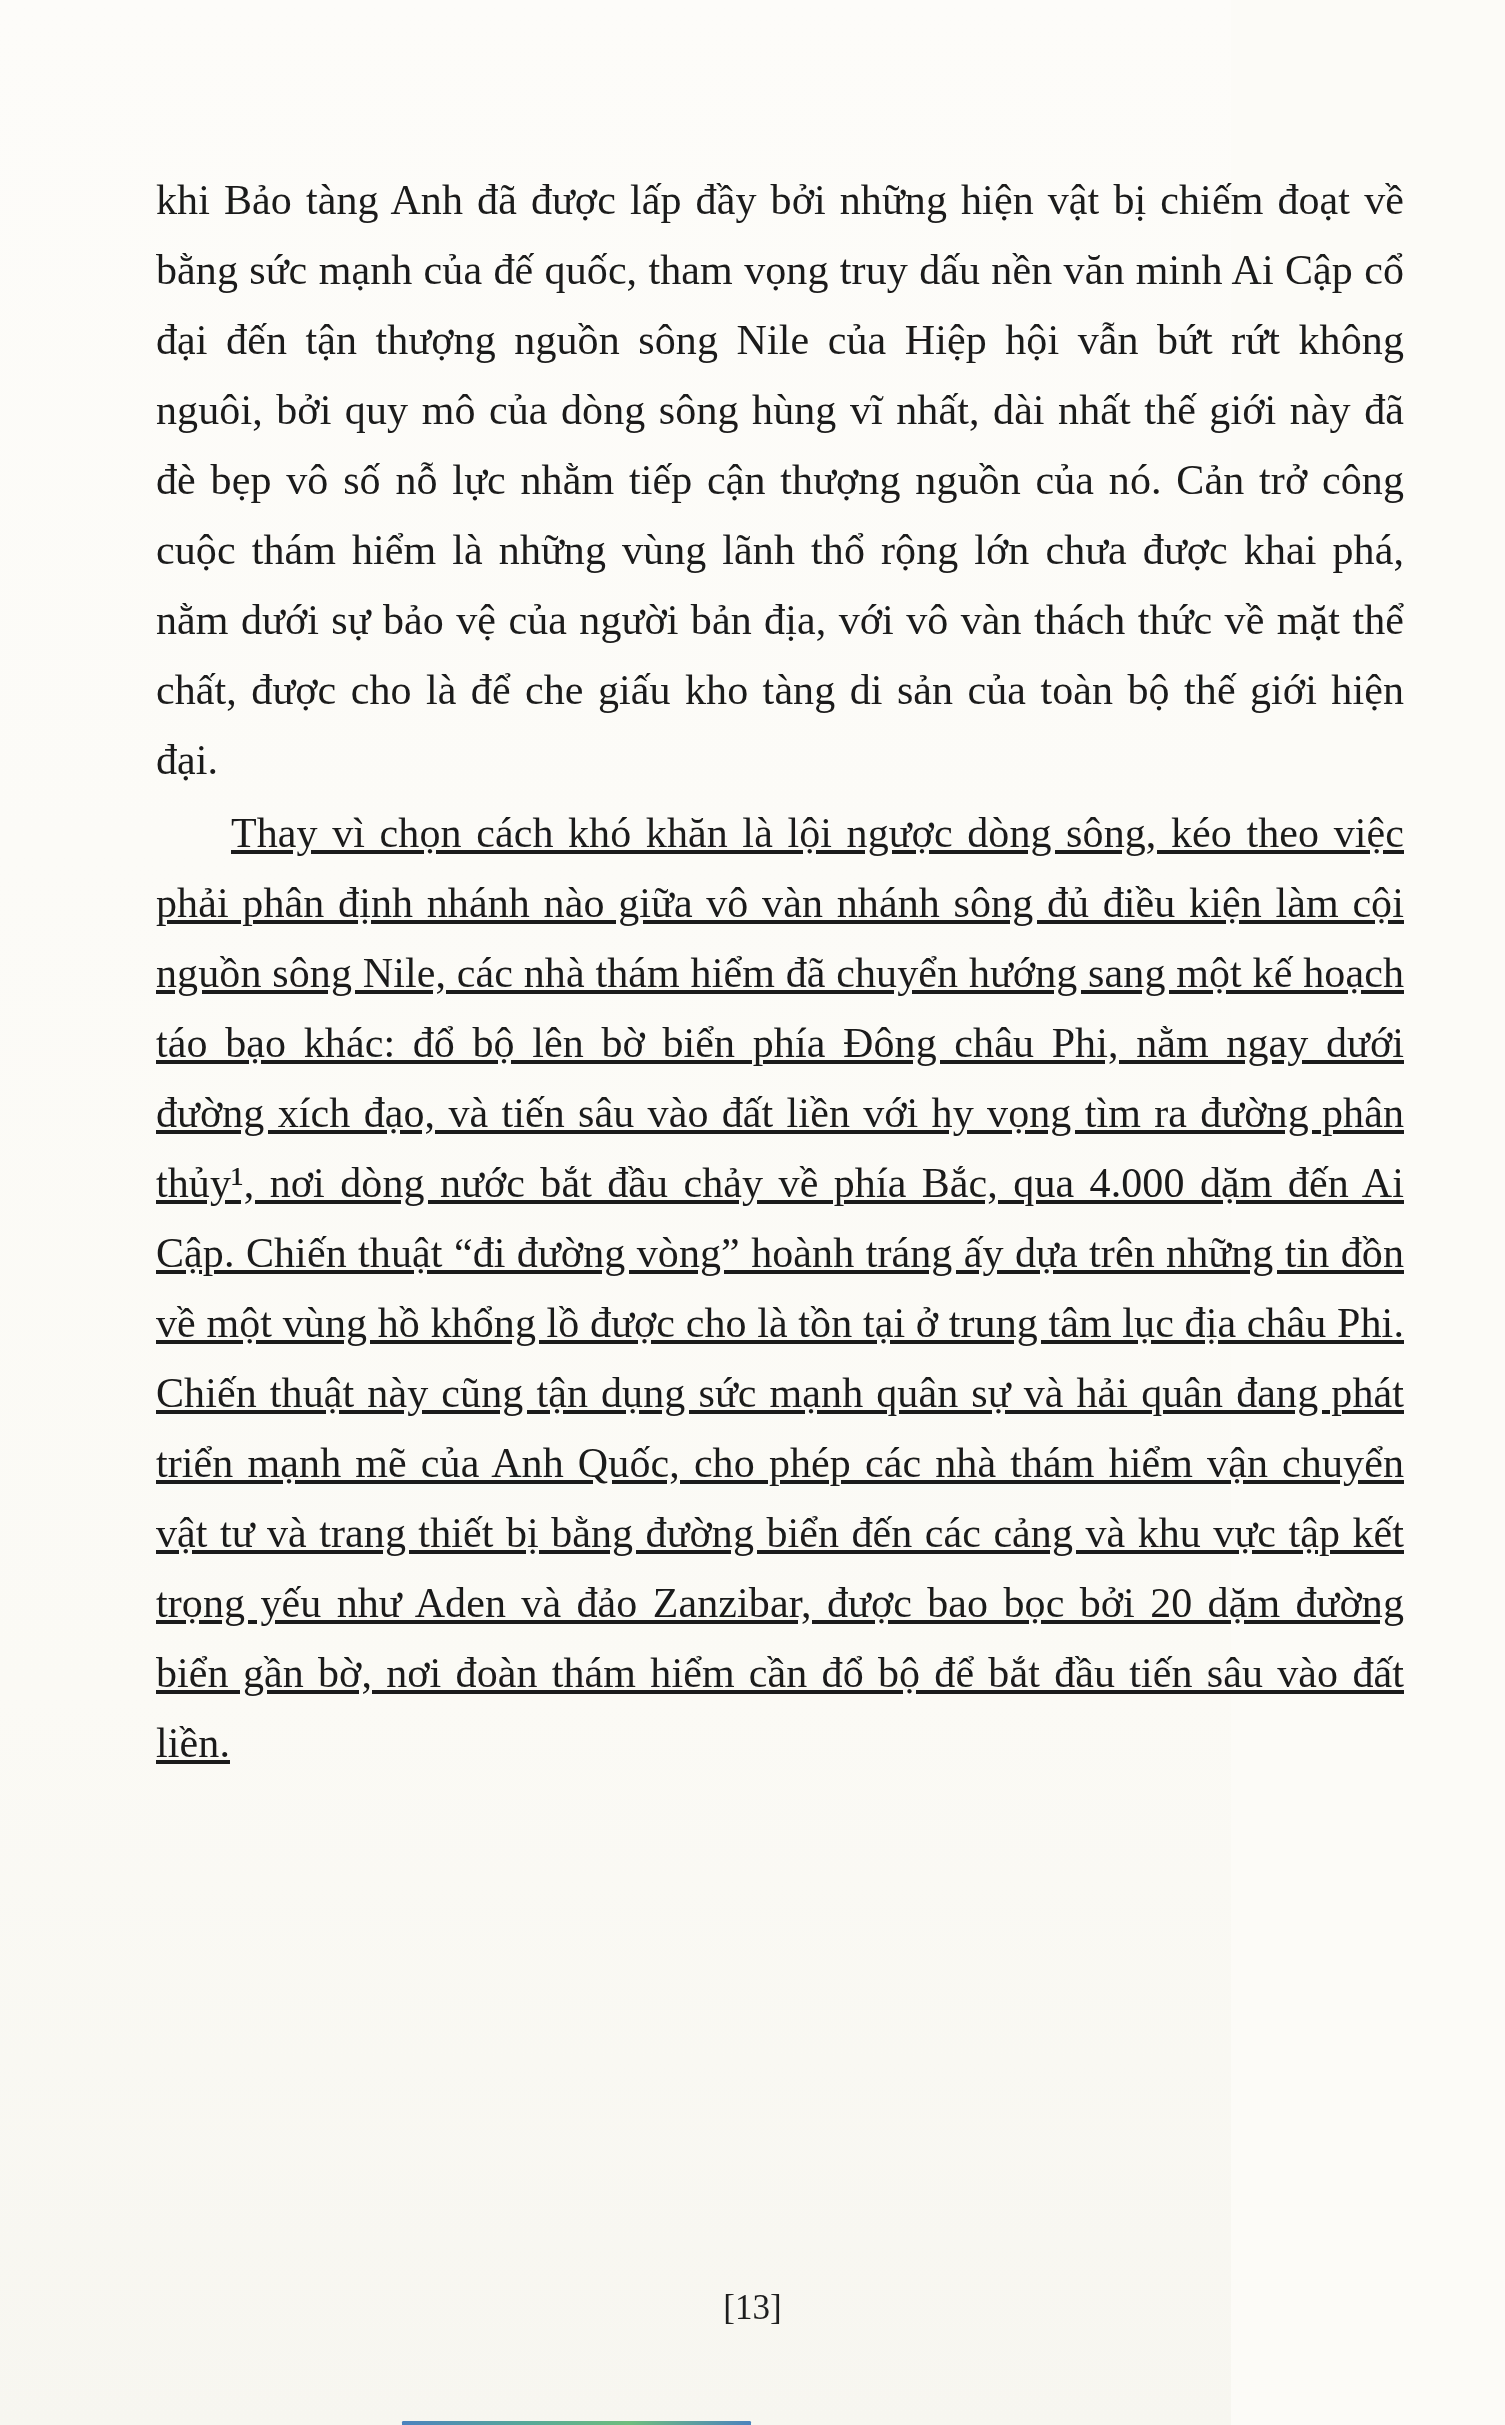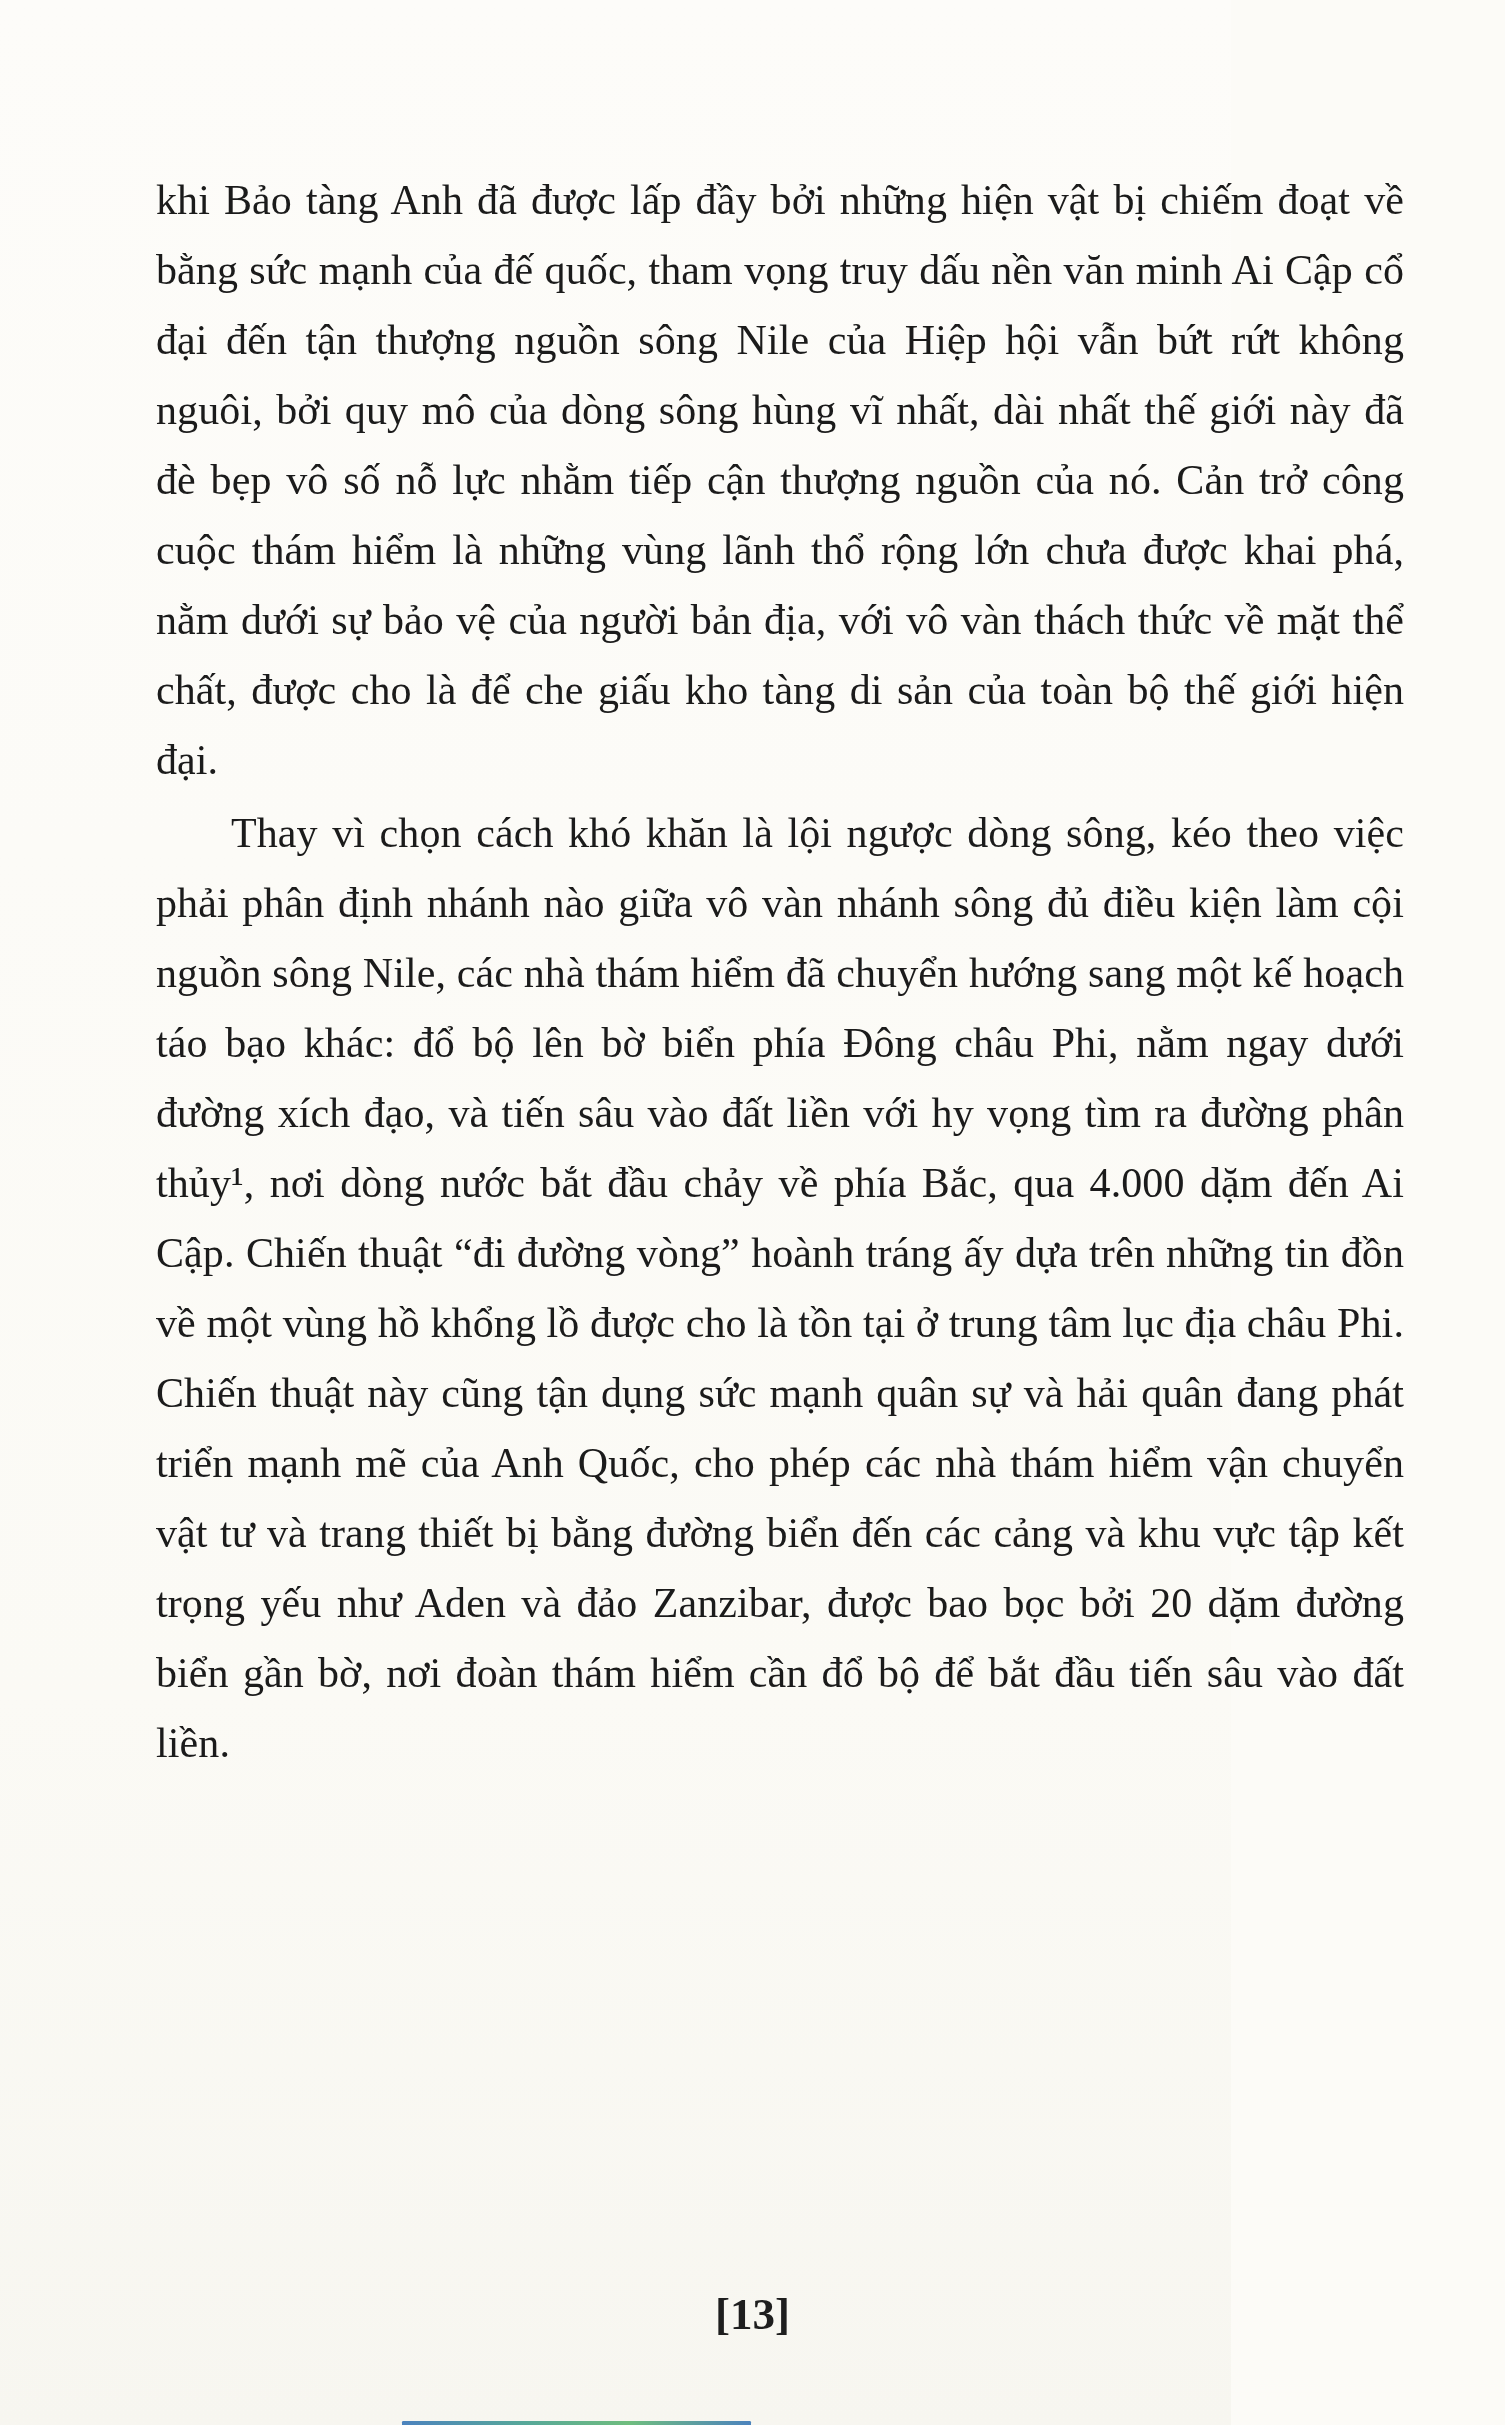--- a/index.html
+++ b/index.html
@@ -30,20 +30,21 @@
     line-height: 70px;
     text-align: justify;
     letter-spacing: 0.1px;
   }
   .para {
     margin: 0;
   }
   .para.indent {
     text-indent: 75px;
     margin-top: 2.7px;
+    text-decoration: underline;
   }
   .footnote-block {
     position: absolute;
     left: 156px;
     top: 2131px;
     width: 1248px;
   }
   .footnote-rule {
     width: 556px;
     height: 0;
@@ -54,23 +55,22 @@
     font-size: 29.5px;
     line-height: 39px;
     color: #202020;
   }
   .page-number {
     position: absolute;
     left: 0;
     top: 2288px;
     width: 1505px;
     text-align: center;
-    font-size: 45px;
+    font-size: 35px;
     color: #1e1e1e;
-    font-weight: bold;
   }
   .scan-edge-artifact {
     position: absolute;
     left: 402px;
     bottom: 0;
     width: 349px;
     height: 4.7px;
     background: linear-gradient(90deg, #2e6fb5 0%, #3a9a8a 35%, #57b36a 65%, #2e6fb5 100%);
     opacity: 0.85;
     border-radius: 1.3px;

